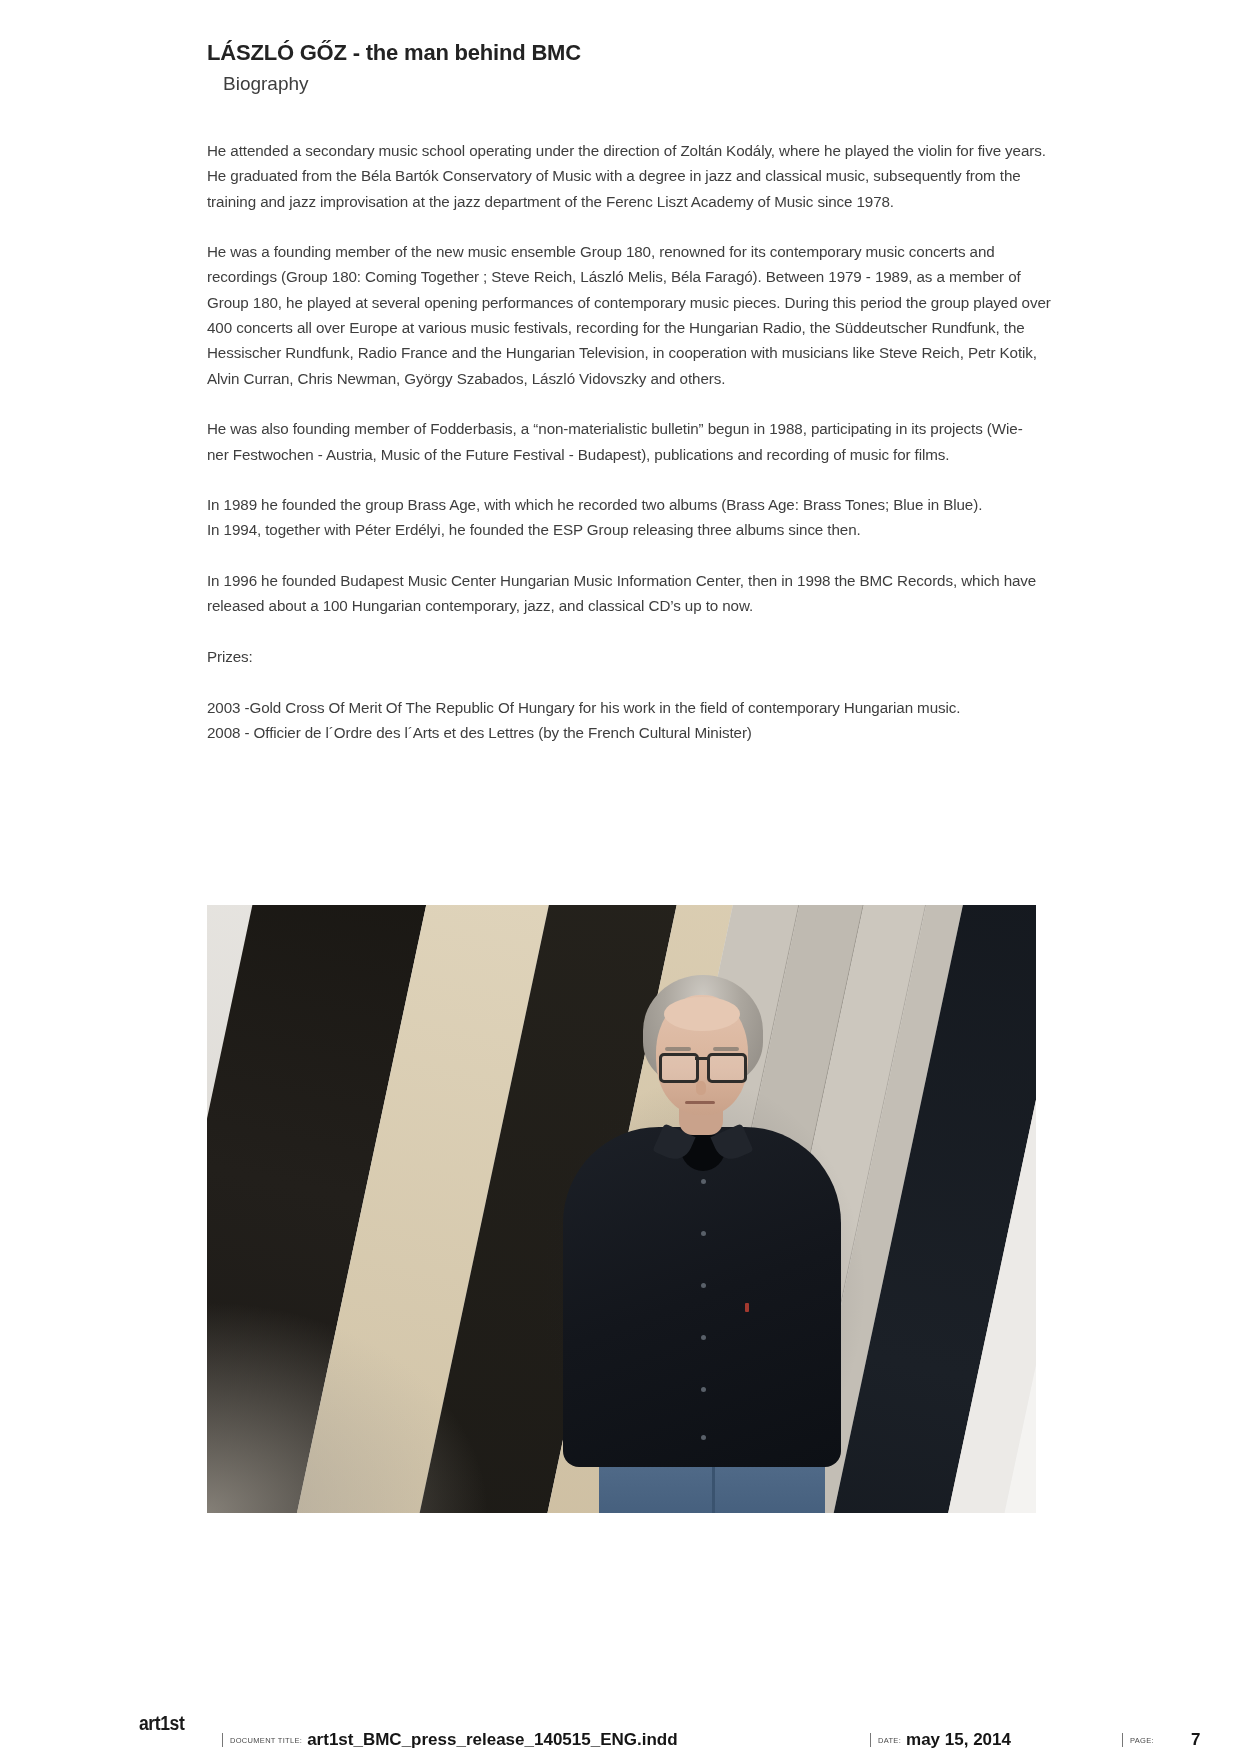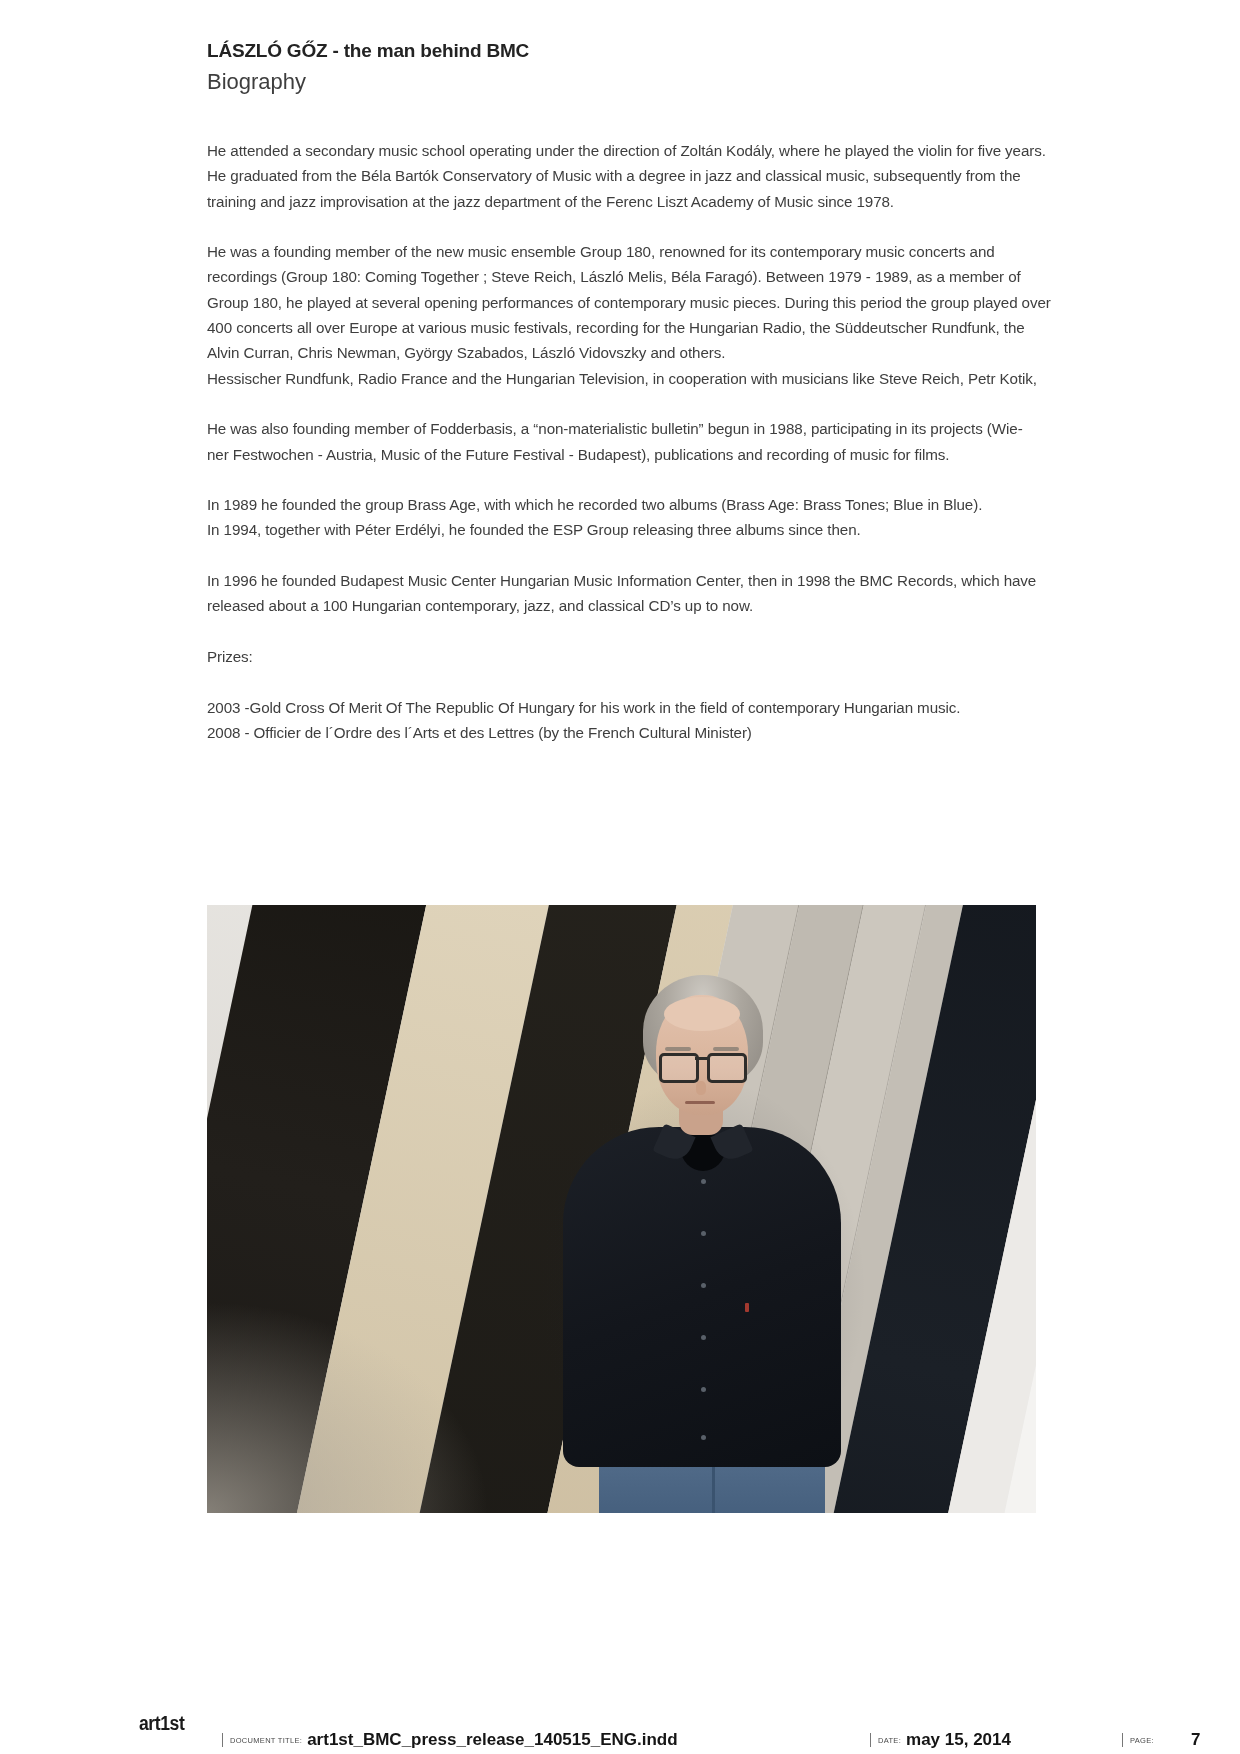--- a/index.html
+++ b/index.html
@@ -1,22 +1,22 @@
 <!DOCTYPE html>
 <html><head>
 <meta charset="utf-8">
 <style>
   html,body{margin:0;padding:0;background:#ffffff;}
   .page{position:relative;width:1240px;height:1754px;background:#ffffff;overflow:hidden;
         font-family:"Liberation Sans", sans-serif;}
 
   
   .header{position:absolute;left:207px;top:40px;}
-  .title{font-size:19px;font-weight:bold;color:#232323;letter-spacing:-0.2px;}
-  .subtitle{font-size:22px;color:#3e3e3e;margin-top:7px;}
+  .title{font-size:22px;font-weight:bold;color:#232323;letter-spacing:-0.2px;}
+  .subtitle{font-size:19px;color:#3e3e3e;margin-top:7px;margin-left:16px;}
 
   
   .bio{position:absolute;left:207px;top:138px;}
   .para{margin-bottom:25.3px;}
   .line{height:25.3px;line-height:25.3px;font-size:15.2px;color:#3e3e3e;
         white-space:nowrap;letter-spacing:-0.1px;}
 
   
   .photo{position:absolute;left:207px;top:905px;width:829px;height:608px;
          overflow:hidden;background:#e6e4e0;margin:0;}
@@ -106,22 +106,22 @@
     <div class="para">
       <div class="line">He attended a secondary music school operating under the direction of Zoltán Kodály, where he played the violin for five years.</div>
       <div class="line">He graduated from the Béla Bartók Conservatory of Music with a degree in jazz and classical music, subsequently from the</div>
       <div class="line">training and jazz improvisation at the jazz department of the Ferenc Liszt Academy of Music since 1978.</div>
     </div>
     <div class="para">
       <div class="line">He was a founding member of the new music ensemble Group 180, renowned for its contemporary music concerts and</div>
       <div class="line">recordings (Group 180: Coming Together ; Steve Reich, László Melis, Béla Faragó). Between 1979 - 1989, as a member of</div>
       <div class="line">Group 180, he played at several opening performances of contemporary music pieces. During this period the group played over</div>
       <div class="line">400 concerts all over Europe at various music festivals, recording for the Hungarian Radio, the Süddeutscher Rundfunk, the</div>
+      <div class="line">Hessischer Rundfunk, Radio France and the Hungarian Television, in cooperation with musicians like Steve Reich, Petr Kotik,</div>
       <div class="line">Alvin Curran, Chris Newman, György Szabados, László Vidovszky and others.</div>
-      <div class="line">Hessischer Rundfunk, Radio France and the Hungarian Television, in cooperation with musicians like Steve Reich, Petr Kotik,</div>
     </div>
     <div class="para">
       <div class="line">He was also founding member of Fodderbasis, a “non-materialistic bulletin” begun in 1988, participating in its projects (Wie-</div>
       <div class="line">ner Festwochen - Austria, Music of the Future Festival - Budapest), publications and recording of music for films.</div>
     </div>
     <div class="para">
       <div class="line">In 1989 he founded the group Brass Age, with which he recorded two albums (Brass Age: Brass Tones; Blue in Blue).</div>
       <div class="line">In 1994, together with Péter Erdélyi, he founded the ESP Group releasing three albums since then.</div>
     </div>
     <div class="para">

